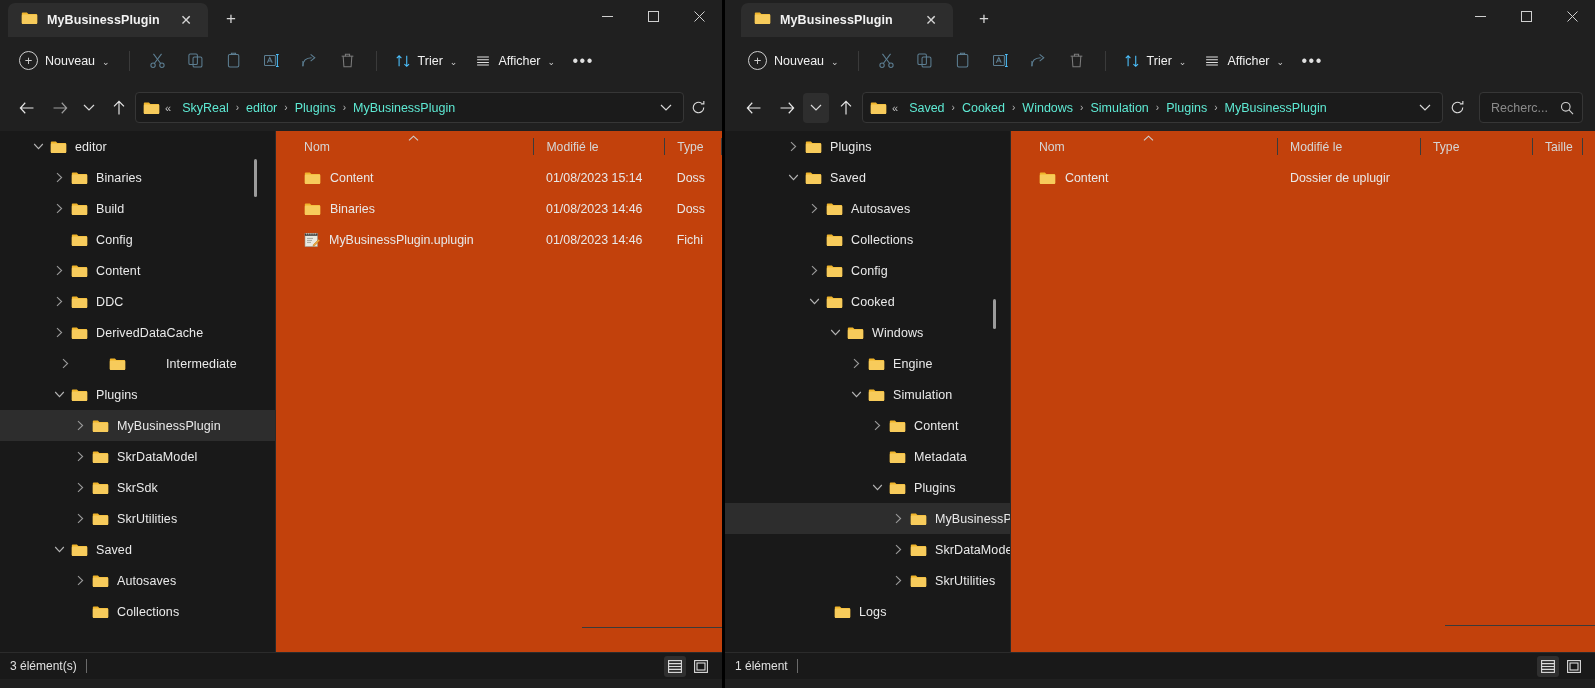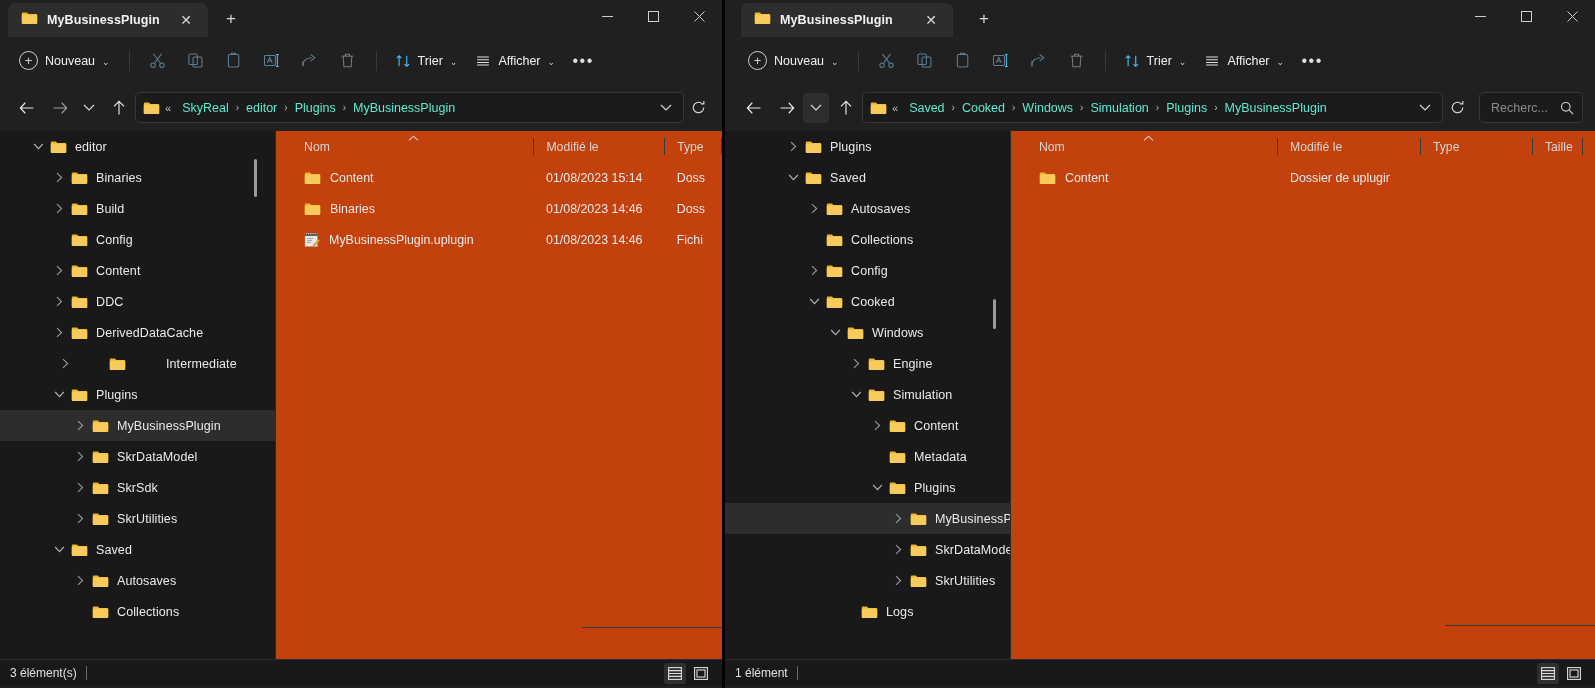--- a/index.html
+++ b/index.html
@@ -113,21 +113,21 @@
   .row { display:flex; align-items:center; height: 31px; }
   .cell { color: #e8e8e8; font-size: 12.4px; display:flex; align-items:center; height: 31px; white-space: nowrap; overflow: hidden; }
   .cell.name { gap: 9px; }
 
   
   .hscroll { position: absolute; height: 3px; border-radius: 2px; background: #9b9b9b; }
   .hsep { position:absolute; height: 1px; background: #3a3a3a; }
 
   
   .statusbar {
-    position: absolute; bottom: 2px; height: 27px; background: #191919;
+    position: absolute; bottom: 9px; height: 27px; background: #191919;
     border-top: 1px solid #2b2b2b; display:flex; align-items:center; padding: 0 10px;
     width: 100%;
   }
   .status-text { color: #e0e0e0; font-size: 12px; }
   .status-divider { width:1px; height: 14px; background:#6a6a6a; margin: 0 9px; }
   .viewbtns { margin-left: auto; display:flex; gap: 4px; align-items:center; }
   .viewbtn { width: 22px; height: 21px; display:flex; align-items:center; justify-content:center; border-radius:3px; }
   .viewbtn.active { background:#2f2f2f; }
 
   .seam { position: absolute; top:0; bottom:0; width: 3px; background: #000; }
@@ -973,21 +973,21 @@
                 </svg>
               </span>
               <span style="display: flex; align-items: center;">
                 <svg width="17" height="14" viewBox="0 0 17 14">
                   <path d="M0.8 2.4a1 1 0 0 1 1-1h4.1l1.5 1.5h7.8a1 1 0 0 1 1 1v8.1a1 1 0 0 1-1 1H1.8a1 1 0 0 1-1-1z" fill="#f0b429"></path>
                   <path d="M0.8 4.5a1 1 0 0 1 1-1h13.4a1 1 0 0 1 1 1v7.5a1 1 0 0 1-1 1H1.8a1 1 0 0 1-1-1z" fill="#f7cb5b"></path>
                 </svg>
               </span>
               <span class="tlabel">SkrUtilities</span>
             </div>
-            <div class="treeitem" style="padding-left: 112px;">
+            <div class="treeitem" style="padding-left: 77px; margin-left: 8px;">
               <span class="tw"></span>
               <span style="display: flex; align-items: center;">
                 <svg width="17" height="14" viewBox="0 0 17 14">
                   <path d="M0.8 2.4a1 1 0 0 1 1-1h4.1l1.5 1.5h7.8a1 1 0 0 1 1 1v8.1a1 1 0 0 1-1 1H1.8a1 1 0 0 1-1-1z" fill="#f0b429"></path>
                   <path d="M0.8 4.5a1 1 0 0 1 1-1h13.4a1 1 0 0 1 1 1v7.5a1 1 0 0 1-1 1H1.8a1 1 0 0 1-1-1z" fill="#f7cb5b"></path>
                 </svg>
               </span>
               <span class="tlabel">Logs</span>
             </div>
           </div>

